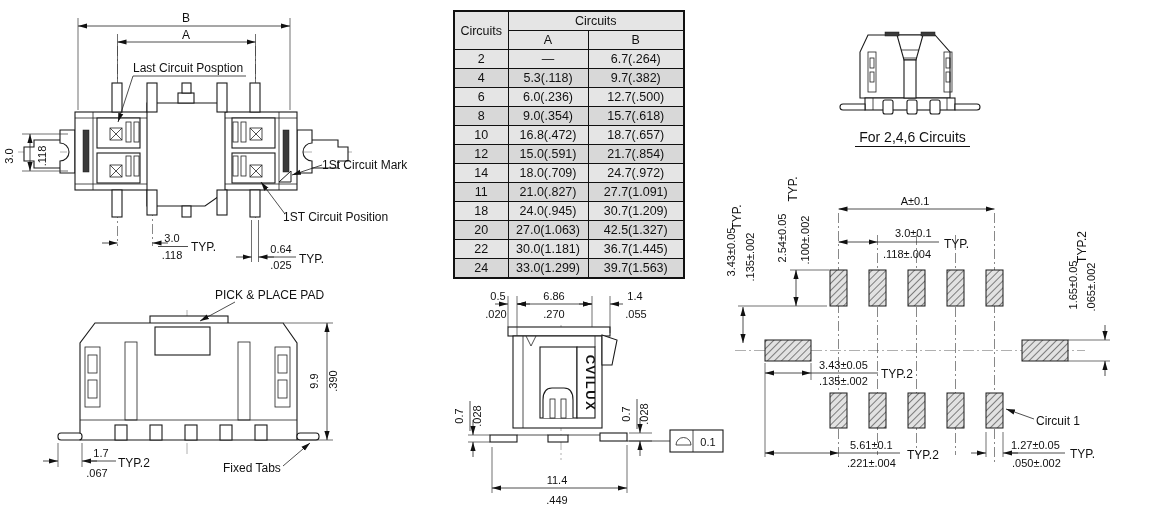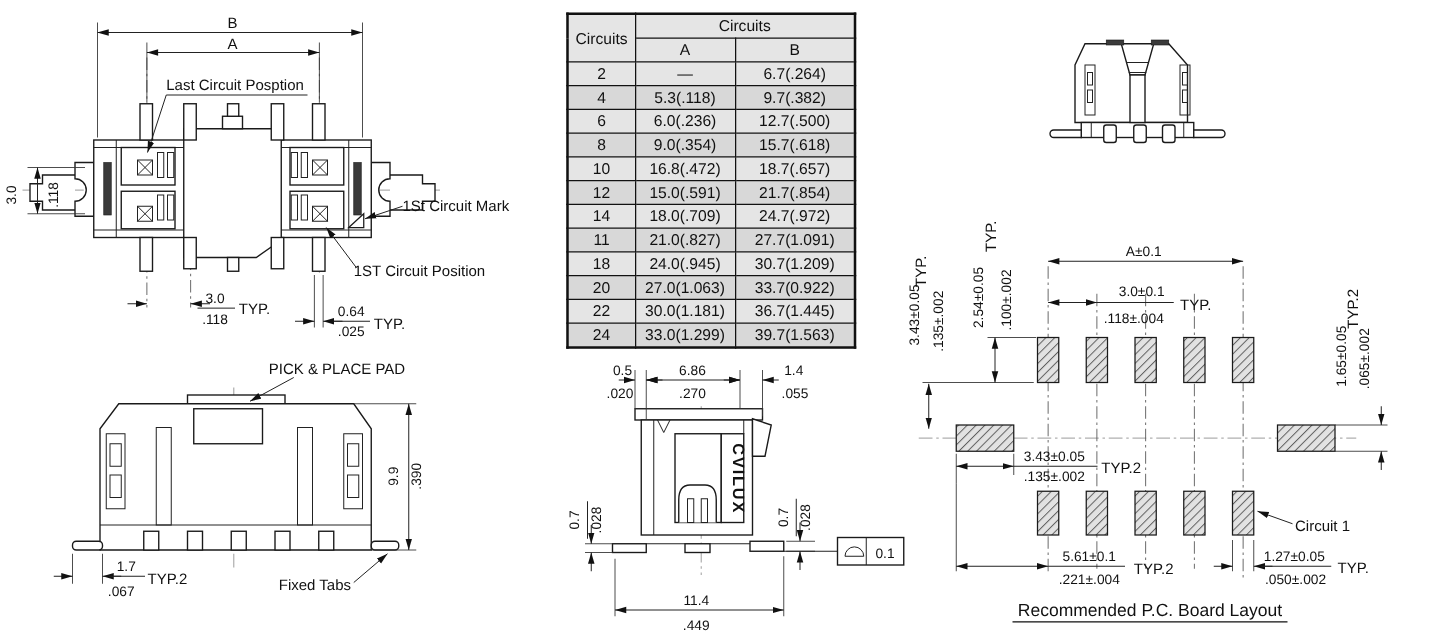--- a/index.html
+++ b/index.html
@@ -211,21 +211,21 @@
           <td>27.7(1.091)</td>
         </tr>
   <tr>
           <td>18</td>
           <td>24.0(.945)</td>
           <td>30.7(1.209)</td>
         </tr>
   <tr class="shaded">
           <td>20</td>
           <td>27.0(1.063)</td>
-          <td>33.7(0.922)</td>
+          <td>42.5(1.327)</td>
         </tr>
   <tr>
           <td>22</td>
           <td>30.0(1.181)</td>
           <td>36.7(1.445)</td>
         </tr>
   <tr class="shaded">
           <td>24</td>
           <td>33.0(1.299)</td>
           <td>39.7(1.563)</td>
@@ -249,20 +249,23 @@
     <rect class="thin" x="28" y="32" width="8" height="40"></rect>
     <rect class="thin" x="104" y="32" width="8" height="40"></rect>
     <rect class="thin" x="30" y="38" width="4" height="10"></rect>
         <rect class="thin" x="30" y="52" width="4" height="10"></rect>
     <rect class="thin" x="106" y="38" width="4" height="10"></rect>
         <rect class="thin" x="106" y="52" width="4" height="10"></rect>
     <rect class="dk" x="45" y="12" width="14" height="4"></rect>
     <rect class="dk" x="81" y="12" width="14" height="4"></rect>
   </g>
 </svg>
+<div class="abs" style="left:840px;top:128px;width:145px;text-align:center">
+  <span class="caption">For 2,4,6 Circuits</span>
+</div>
 
 <svg class="abs" style="left:15px;top:285px" width="340" height="215" viewBox="0 0 340 215">
   <defs>
     <marker id="ae3" markerWidth="10" markerHeight="7" refX="9" refY="3" orient="auto" markerUnits="userSpaceOnUse">
       <path d="M0,0.4 L9,3 L0,5.6 Z" fill="#111"></path>
         </marker>
     <marker id="as3" markerWidth="10" markerHeight="7" refX="0" refY="3" orient="auto" markerUnits="userSpaceOnUse">
       <path d="M9,0.4 L0,3 L9,5.6 Z" fill="#111"></path>
         </marker>
   </defs>
@@ -492,17 +495,14 @@
     <text class="d" x="297" y="302">.050±.002</text>
     <text class="lbl" x="355" y="293">TYP.</text>
   </g>
 
   <g>
     <text class="lbl" x="321" y="260">Circuit 1</text>
     <path class="thin" d="M319,254 L291,244" marker-end="url(#ae5)"></path>
   </g>
 </svg>
 
-<div class="abs" style="left:795px;top:480px;width:250px;text-align:center">
-  <span class="caption">Recommended P.C. Board Layout</span>
+
 </div>
 
-</div>
-
 </body></html>

